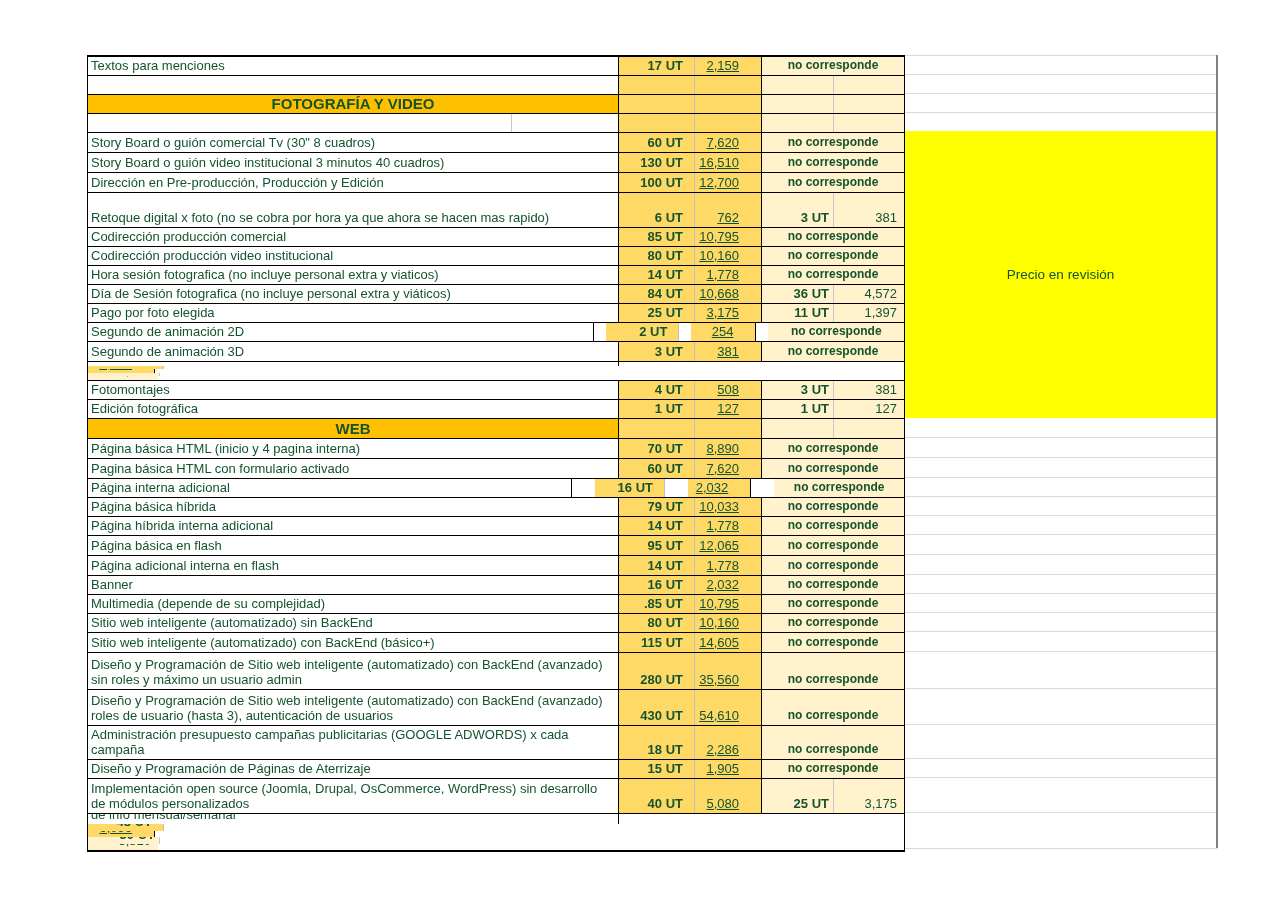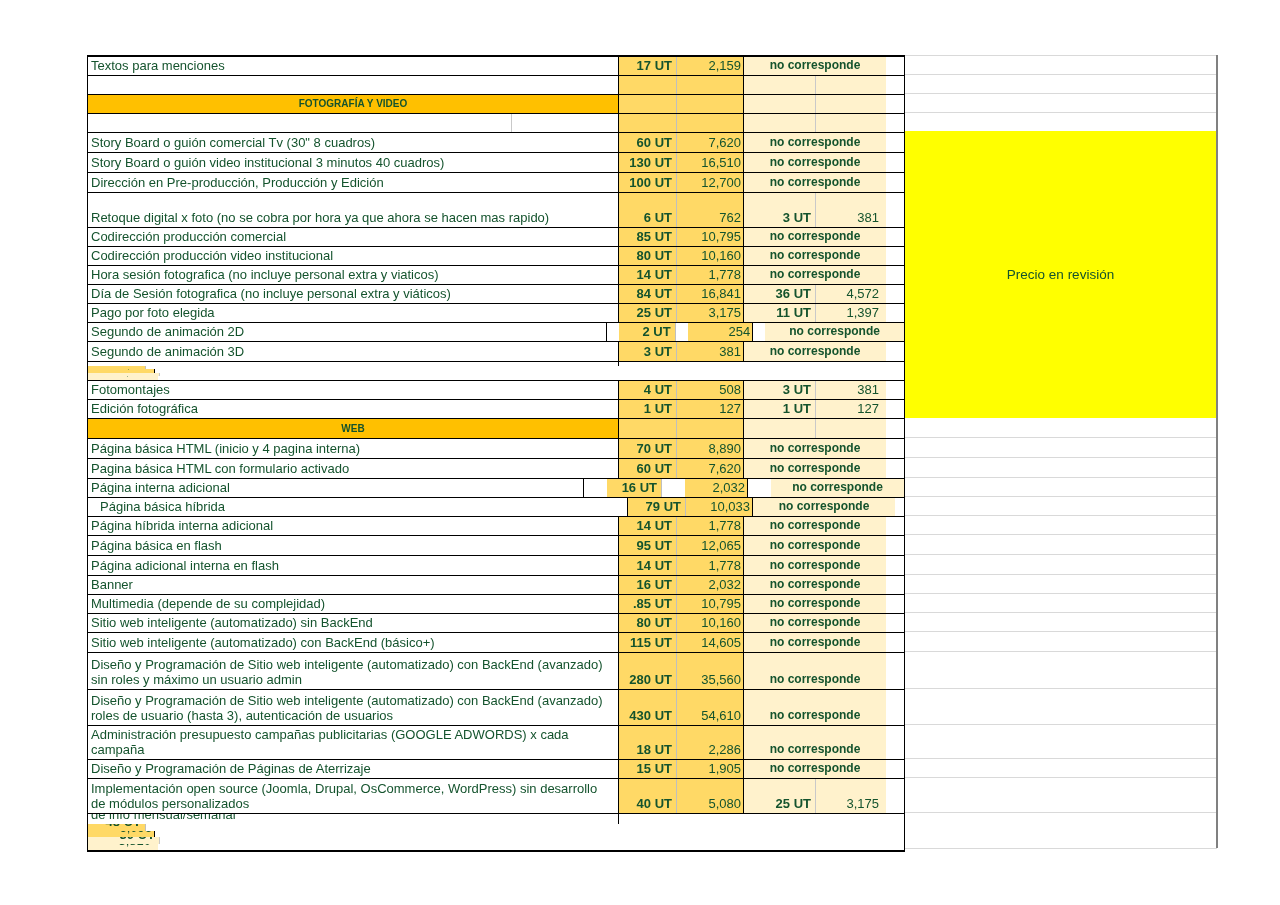--- a/index.html
+++ b/index.html
@@ -15,26 +15,26 @@
   }
   .row{display:flex;border-bottom:1px solid #000;box-sizing:border-box;}
   .row:last-child{border-bottom:none;}
   .cell{
     box-sizing:border-box;display:flex;align-items:flex-end;
     font-size:13px;line-height:15px;padding:1px 3px 2px 3px;overflow:hidden;
   }
   .c-desc{width:531px;border-right:1px solid #000;position:relative;}
   .c-desc.section{
     background:#FFC000;justify-content:center;align-items:center;
-    font-weight:bold;font-size:10px;
-  }
-  .c-ut{width:58px;background:#FFD966;border-right:1px solid #bfbfbf;
-        justify-content:flex-end;font-weight:bold;padding-right:4px;}
+    font-weight:bold;font-size:15px;
+  }
+  .c-ut{width:76px;background:#FFD966;border-right:1px solid #bfbfbf;
+        justify-content:flex-end;font-weight:bold;padding-right:11px;}
   .c-price{width:67px;background:#FFD966;border-right:1px solid #000;
-        justify-content:flex-end;padding-right:2px;}
+        justify-content:flex-end;padding-right:22px;text-decoration:underline;}
   .c-ut2{width:72px;background:#FFF2CC;border-right:1px solid #c9c9c9;
         justify-content:flex-end;font-weight:bold;padding-right:4px;}
   .c-price2{width:70px;background:#FFF2CC;justify-content:flex-end;padding-right:7px;}
   .c-nc{width:142px;background:#FFF2CC;justify-content:center;
         font-weight:bold;font-size:12px;}
   .ghost-divider{
     position:absolute;left:0;top:0;height:100%;width:423px;
     border-right:1px solid #c9c9c9;pointer-events:none;
   }
   
@@ -166,21 +166,21 @@
       </div>
       <div class="row" style="height: 19px;">
         <div class="cell c-desc">Hora sesión fotografica (no incluye personal extra y viaticos)</div>
         <div class="cell c-ut">14 UT</div>
         <div class="cell c-price">1,778</div>
         <div class="cell c-nc">no corresponde</div>
       </div>
       <div class="row" style="height: 19px;">
         <div class="cell c-desc">Día de Sesión fotografica (no incluye personal extra y viáticos)</div>
         <div class="cell c-ut">84 UT</div>
-        <div class="cell c-price">16,841</div>
+        <div class="cell c-price">10,668</div>
         <div class="cell c-ut2">36 UT</div>
         <div class="cell c-price2">4,572</div>
       </div>
       <div class="row" style="height: 19px;">
         <div class="cell c-desc">Pago por foto elegida</div>
         <div class="cell c-ut">25 UT</div>
         <div class="cell c-price">3,175</div>
         <div class="cell c-ut2">11 UT</div>
         <div class="cell c-price2">1,397</div>
       </div>

